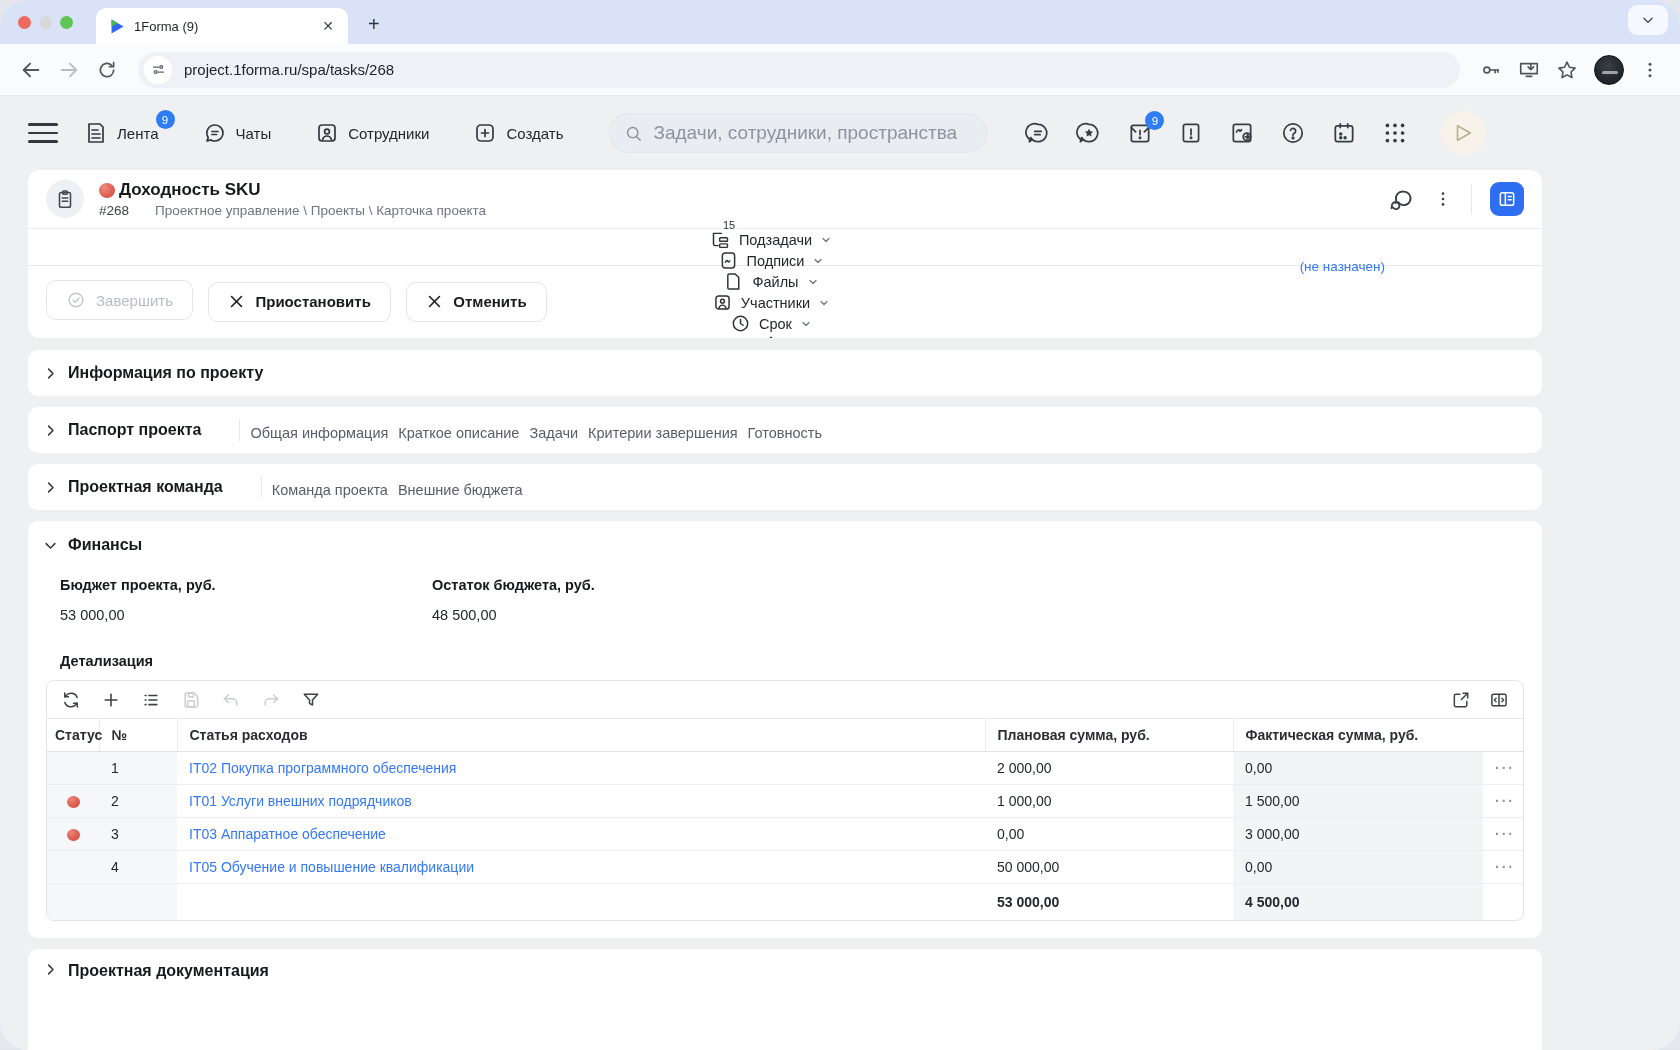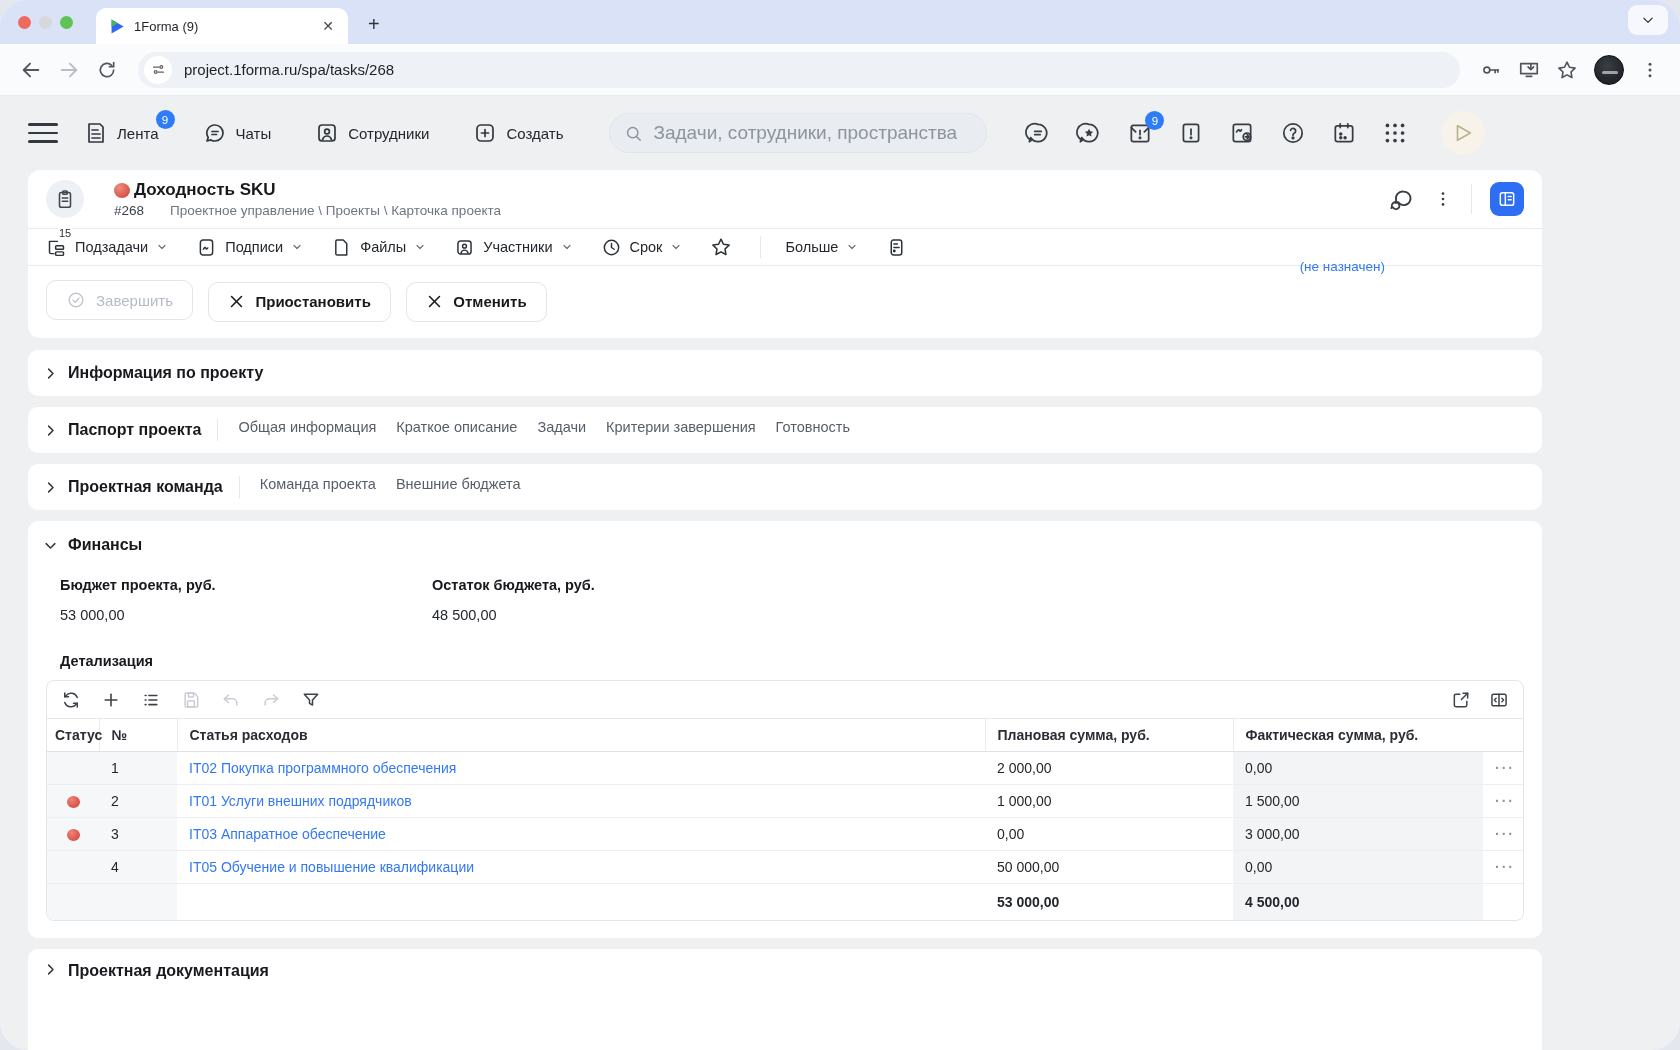--- a/index.html
+++ b/index.html
@@ -43,49 +43,49 @@
   .appnav-right { display:flex; align-items:center; gap:25px; margin-left:22px; color:#383d44; }
   .app-ic { position:relative; display:flex; }
   .assistant { width:44px; height:44px; border-radius:50%; background:#f8f3ea; display:flex; align-items:center; justify-content:center; color:#b8b28a; margin-left:8px; }
 
   
   .card { background:#fff; border-radius:10px; margin:0 138px 11px 28px; }
   .header-card { border-radius:12px; overflow:hidden; margin-bottom:12px; }
 
   .title-row { height:58px; display:flex; align-items:center; padding:0 18px 0 18px; }
   .task-avatar { width:38px; height:38px; border-radius:50%; background:#edf0f4; display:flex; align-items:center; justify-content:center; color:#42474e; }
-  .title-block { margin-left:30px; }
+  .title-block { margin-left:15px; }
   .title-line { display:flex; align-items:center; gap:4px; }
   .red-dot-lg { width:16px; height:15px; border-radius:50%; background:radial-gradient(circle at 35% 30%, #f08a7e, #cd4033); }
   .task-title { font-size:17px; font-weight:700; color:#17191d; }
   .sub-line { display:flex; gap:26px; margin-top:3px; font-size:13.5px; }
   .task-num { color:#3c424a; }
   .crumb { color:#6f7680; }
   .title-right { margin-left:auto; display:flex; align-items:center; gap:18px; color:#3a3f46; }
   .vdiv { width:1px; height:30px; background:#e5e8ec; }
   .panel-btn { width:34px; height:34px; border-radius:9px; background:#2e6ef2; display:flex; align-items:center; justify-content:center; color:#fff; }
 
-  .tabs-row { height:38px; border-top:1px solid #e8eaee; border-bottom:1px solid #e8eaee; display:flex; align-items:center; padding:0 18px; }
+  .tabs-row { height:38px; border-top:1px solid #e8eaee; border-bottom:1px solid #e8eaee; display:flex; align-items:center; padding:0 18px;flex-direction:column; }
   .trow-item { display:flex; align-items:center; gap:8px; font-size:14.5px; color:#23272d; margin-right:28px; position:relative; }
   .trow-item .ico { color:#2e3338; display:flex; }
   .chev { color:#6a717b; display:flex; }
   .cnt-badge { position:absolute; top:-10px; left:11px; font-size:11px; color:#2b2f35; background:#fff; padding:0 2px; border-radius:4px; }
   .trow-div { width:1px; height:22px; background:#e5e8ec; margin-right:24px; }
 
   .header-body { position:relative; height:72px; padding:14px 18px 0; }
   .btn { height:40px; border:1px solid #e1e4e9; border-radius:10px; background:#fff; display:inline-flex; align-items:center; gap:10px; padding:0 19px; font-size:15px; font-weight:700; color:#17191d; margin-right:11px; }
   .btn .bico { display:flex; }
   .btn.disabled { color:#b6bcc4; font-weight:400; }
   .btn.disabled .bico { color:#c3c8cf; }
   .unassigned { position:absolute; right:157px; top:-7px; font-size:13.5px; color:#3478f6; }
 
   .section-row { height:46px; display:flex; align-items:center; padding:0 15px; }
   .sec-chev { color:#30353b; display:flex; margin-right:10px; }
   .sec-title { font-size:16px; font-weight:700; color:#17191d; }
-  .sec-tabs { display:flex; align-items:flex-start; margin-left:16px; gap:20px; font-size:14.5px; color:#575e68; }
+  .sec-tabs { display:flex; align-items:flex-end; margin-left:38px; gap:10px; font-size:14.5px; color:#575e68; }
   .sec-tab-div { width:1px; height:22px; background:#e5e8ec; margin:0 0 0 0; }
 
   
   .finance-card { padding-bottom:17px; }
   .fin-fields { display:flex; padding:8px 0 0 32px; }
   .fin-field { width:372px; }
   .fin-label { font-size:14.5px; font-weight:700; color:#17191d; }
   .fin-value { margin-top:14px; font-size:14.5px; color:#23272d; }
   .detail-label { margin:30px 0 11px 32px; font-size:14.5px; font-weight:700; color:#17191d; }
 

